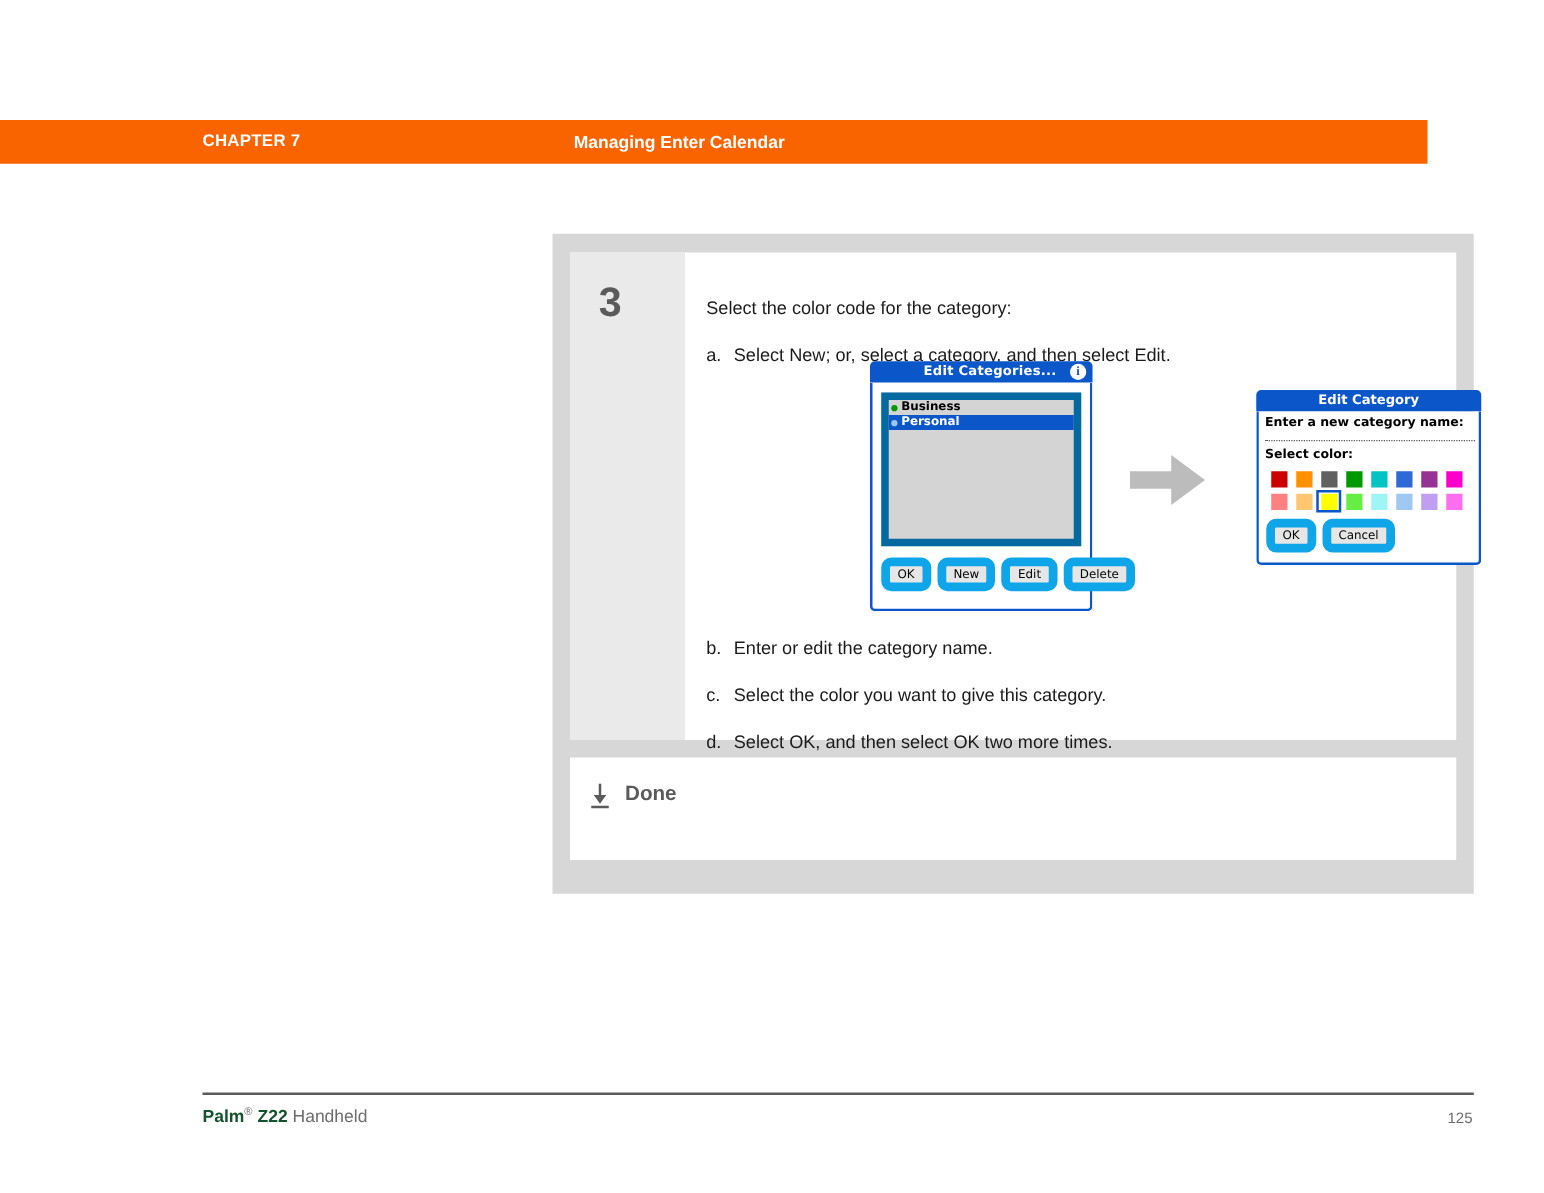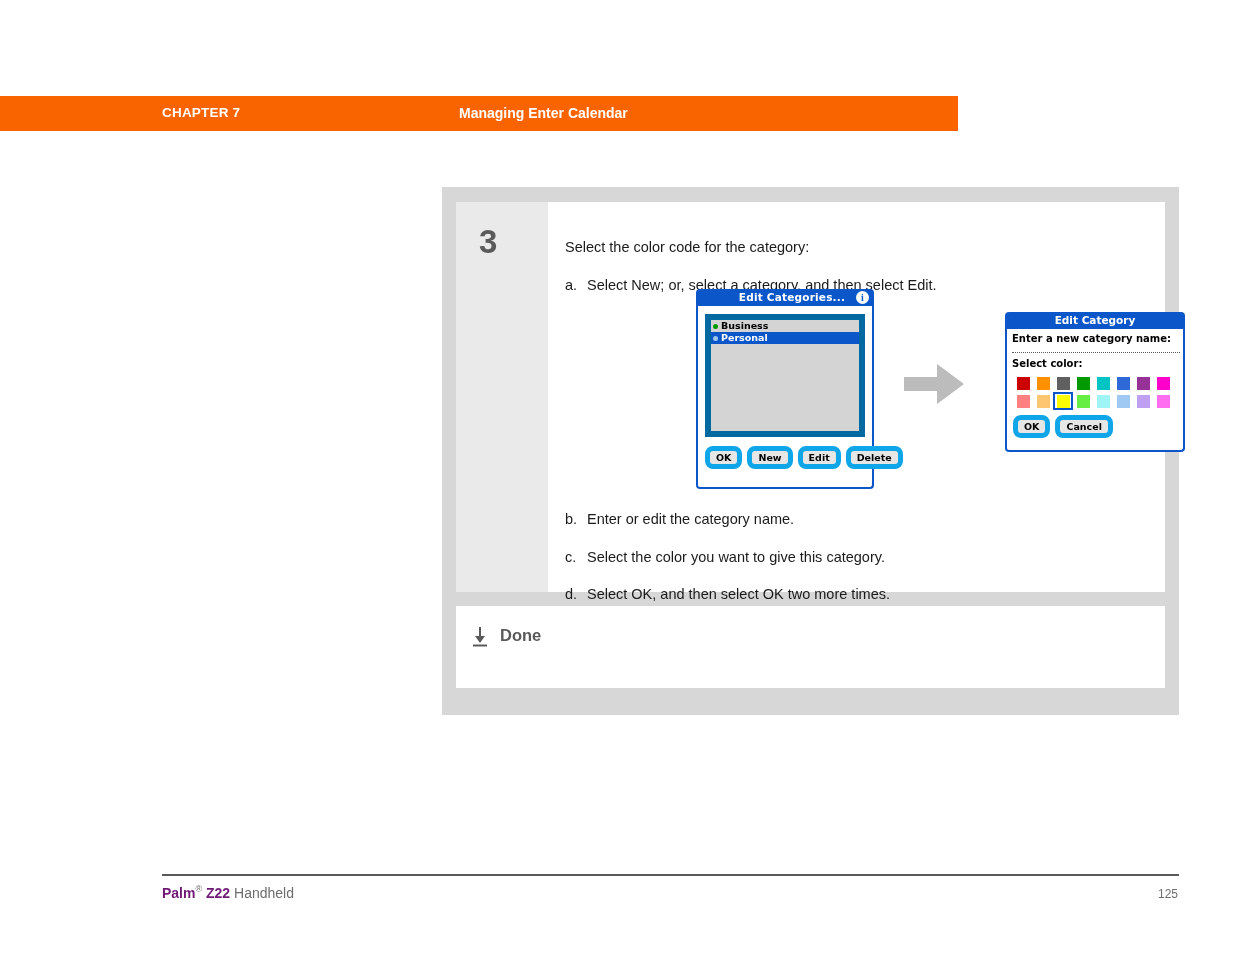--- a/index.html
+++ b/index.html
@@ -13,21 +13,21 @@
     font-family: "Liberation Sans", sans-serif;
     position: relative;
     overflow: hidden;
   }
 
   
   .chapter-bar {
     position: absolute;
     left: 0;
     top: 96px;
-    width: 958px;
+    width: 1142px;
     height: 35px;
     background: #f96400;
   }
   .chapter-bar .chapter-label {
     position: absolute;
     left: 162px;
     top: 9px;
     color: #ffffff;
     font-size: 13.5px;
     font-weight: bold;
@@ -226,25 +226,25 @@
     flex: 0 0 5px;
   }
   .cat-btn-row {
     position: absolute;
     left: 7px;
     top: 140px;
     display: flex;
     gap: 5px;
   }
   .pda-btn {
-    border: 5px solid #0ea5e9;
+    border: 7px solid #0ea5e9;
     border-radius: 8px;
     background: #e6e6e6;
     font-size: 9.5px;
-    font-weight: bold;
+    font-weight: normal;
     color: #000000;
     padding: 1px 6px;
     line-height: 11px;
     font-family: "DejaVu Sans", sans-serif;
   }
 
   
   .pda-category {
     left: 457px;
     top: 127px;
@@ -344,21 +344,21 @@
     height: 2px;
     background: #5a5a5a;
   }
   .footer-left {
     position: absolute;
     left: 162px;
     top: 884px;
     font-size: 14px;
     color: #6d6d6d;
   }
-  .footer-left b { color: #701a75; }
+  .footer-left b { color: #14532d; }
   .footer-left sup { font-size: 9px; }
   .footer-page {
     position: absolute;
     left: 1158px;
     top: 887px;
     font-size: 12px;
     color: #6d6d6d;
   }
 </style>
 </head>

